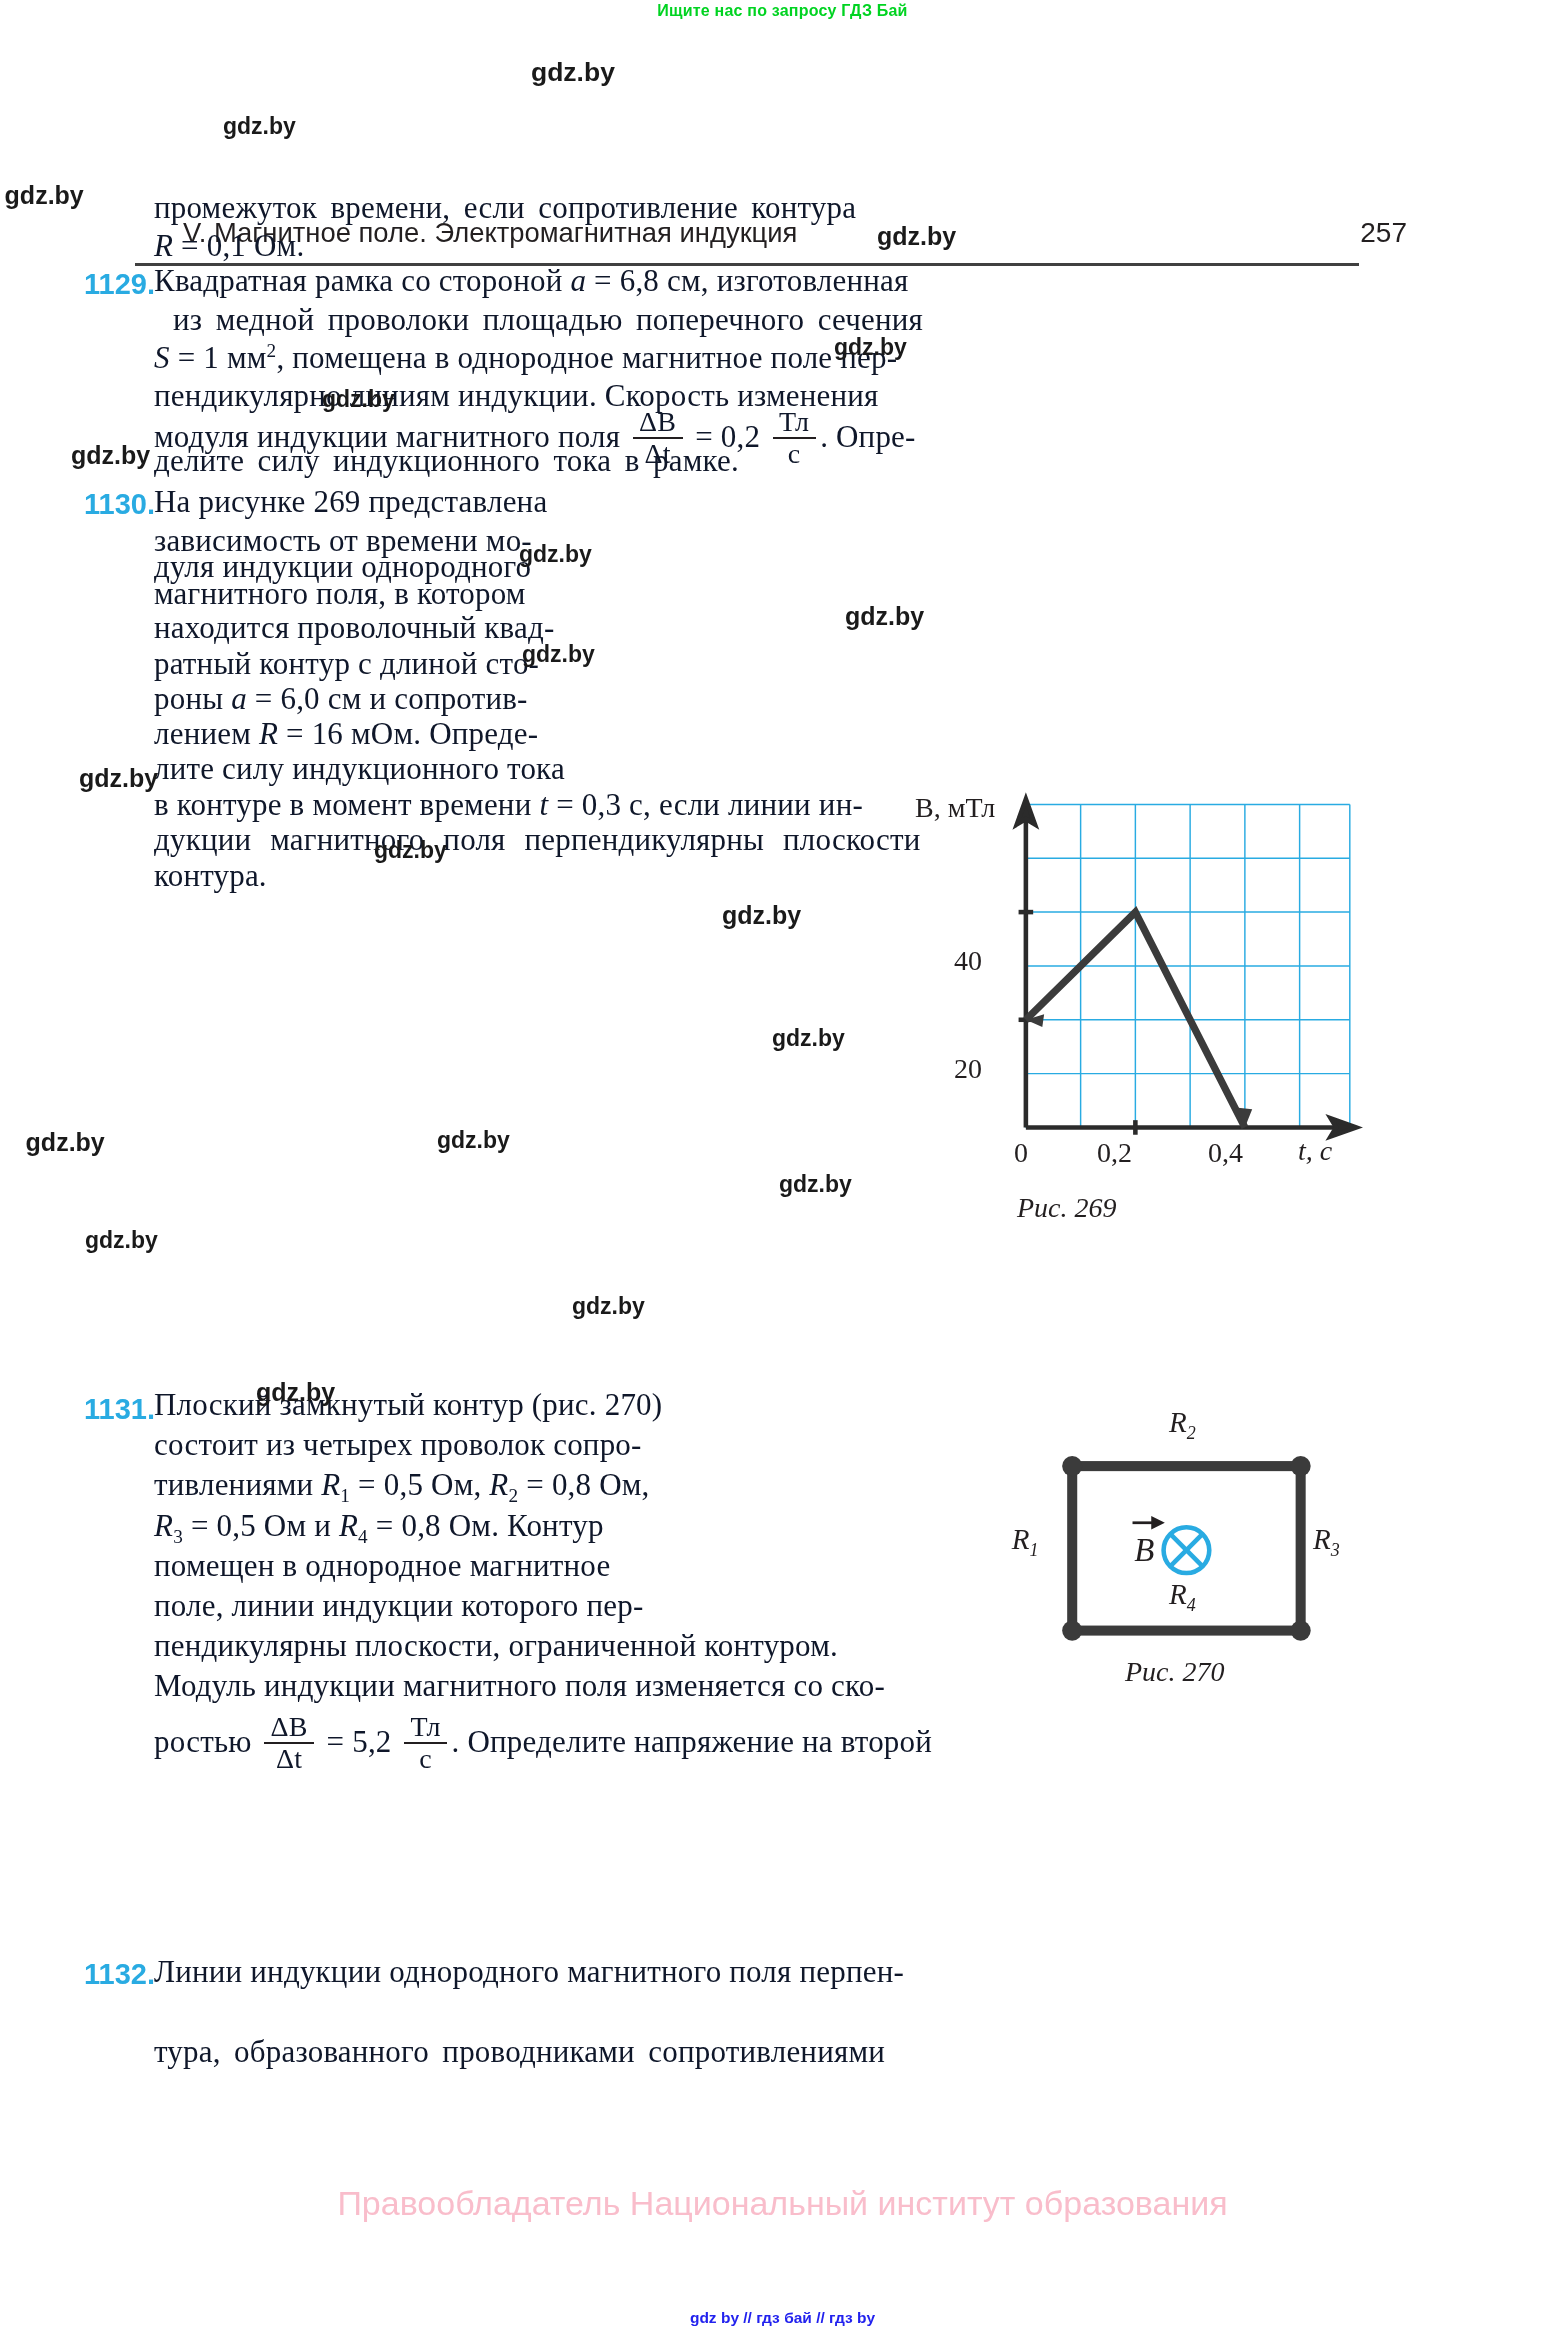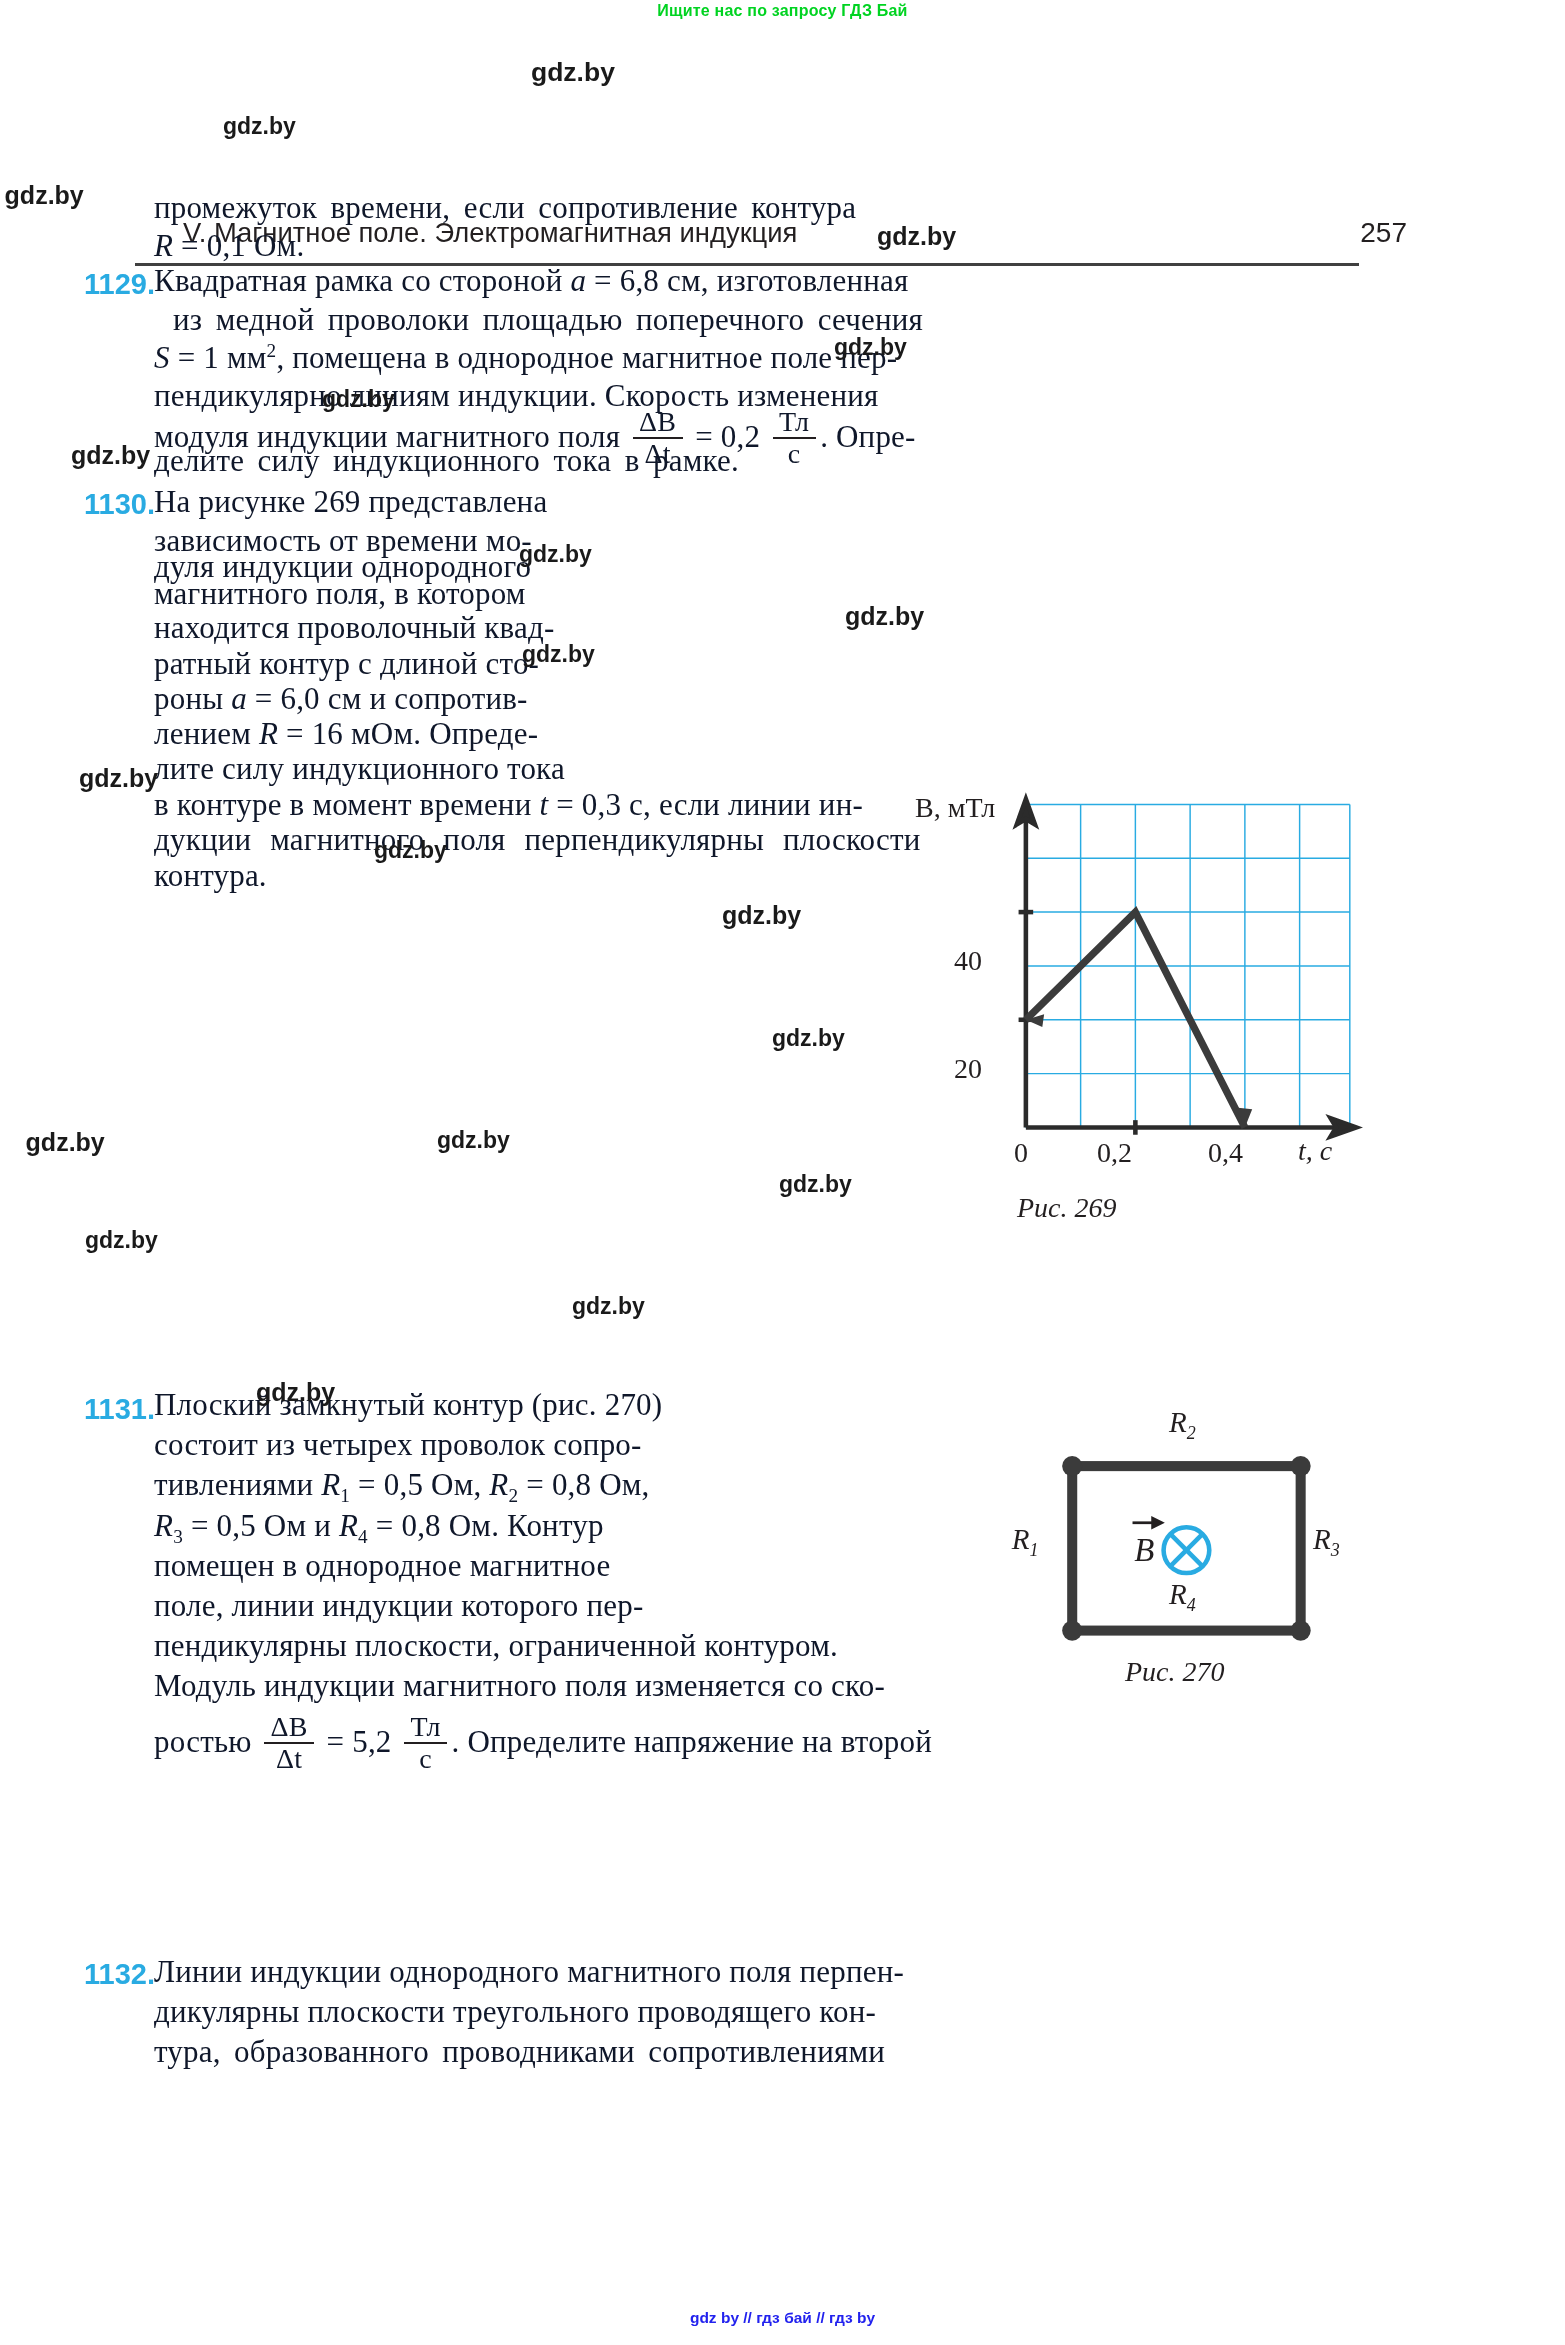--- a/index.html
+++ b/index.html
@@ -355,23 +355,23 @@
       <span>R</span><sub class="sb">3</sub>
     </div>
     <div class="lbl" style="left:170px; top:185px;">
       <span>R</span><sub class="sb">4</sub>
     </div>
     <div class="caption">Рис. 270</div>
   </div>
 
   <div class="num" style="left:84px; top:1958px;">1132.</div>
   <div class="body-line" style="left:154px; top:1954px;">Линии индукции однородного магнитного поля перпен-</div>
-  <div class="body-line" style="left:154px; top:1994px;">дикулярны плоскости треугольного проводящего кон-</div>
   <div class="body-line sp1" style="left:154px; top:2034px;">тура, образованного проводниками сопротивлениями</div>
 
+  <div id="copyright">Правообладатель Национальный институт образования</div>
   <div id="footer-links">gdz by  //  гдз бай  //  гдз by</div>
 
   <div id="wm-layer">
       <div class="wm" style="left: 531px; top: 57px; font-size: 26.5px;">gdz.by</div>
       <div class="wm" style="left: 223px; top: 113px; font-size: 23px;">gdz.by</div>
       <div class="wm" style="left: 4.6px; top: 181px; font-size: 25px;">gdz.by</div>
       <div class="wm" style="left: 877px; top: 222px; font-size: 25px;">gdz.by</div>
       <div class="wm" style="left: 834px; top: 334px; font-size: 23px;">gdz.by</div>
       <div class="wm" style="left: 322px; top: 386px; font-size: 23px;">gdz.by</div>
       <div class="wm" style="left: 71px; top: 441px; font-size: 25px;">gdz.by</div>

